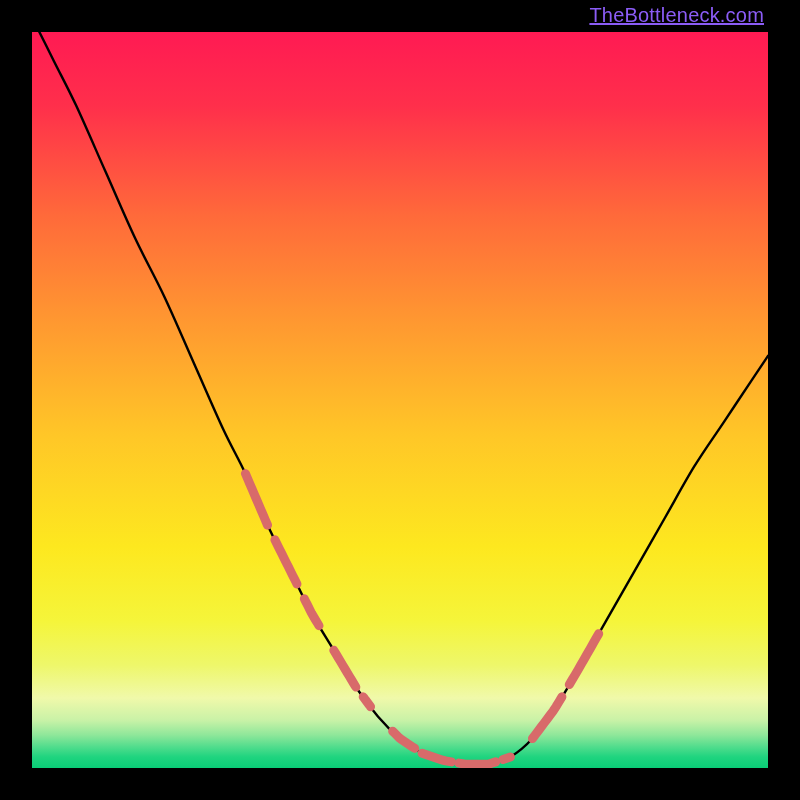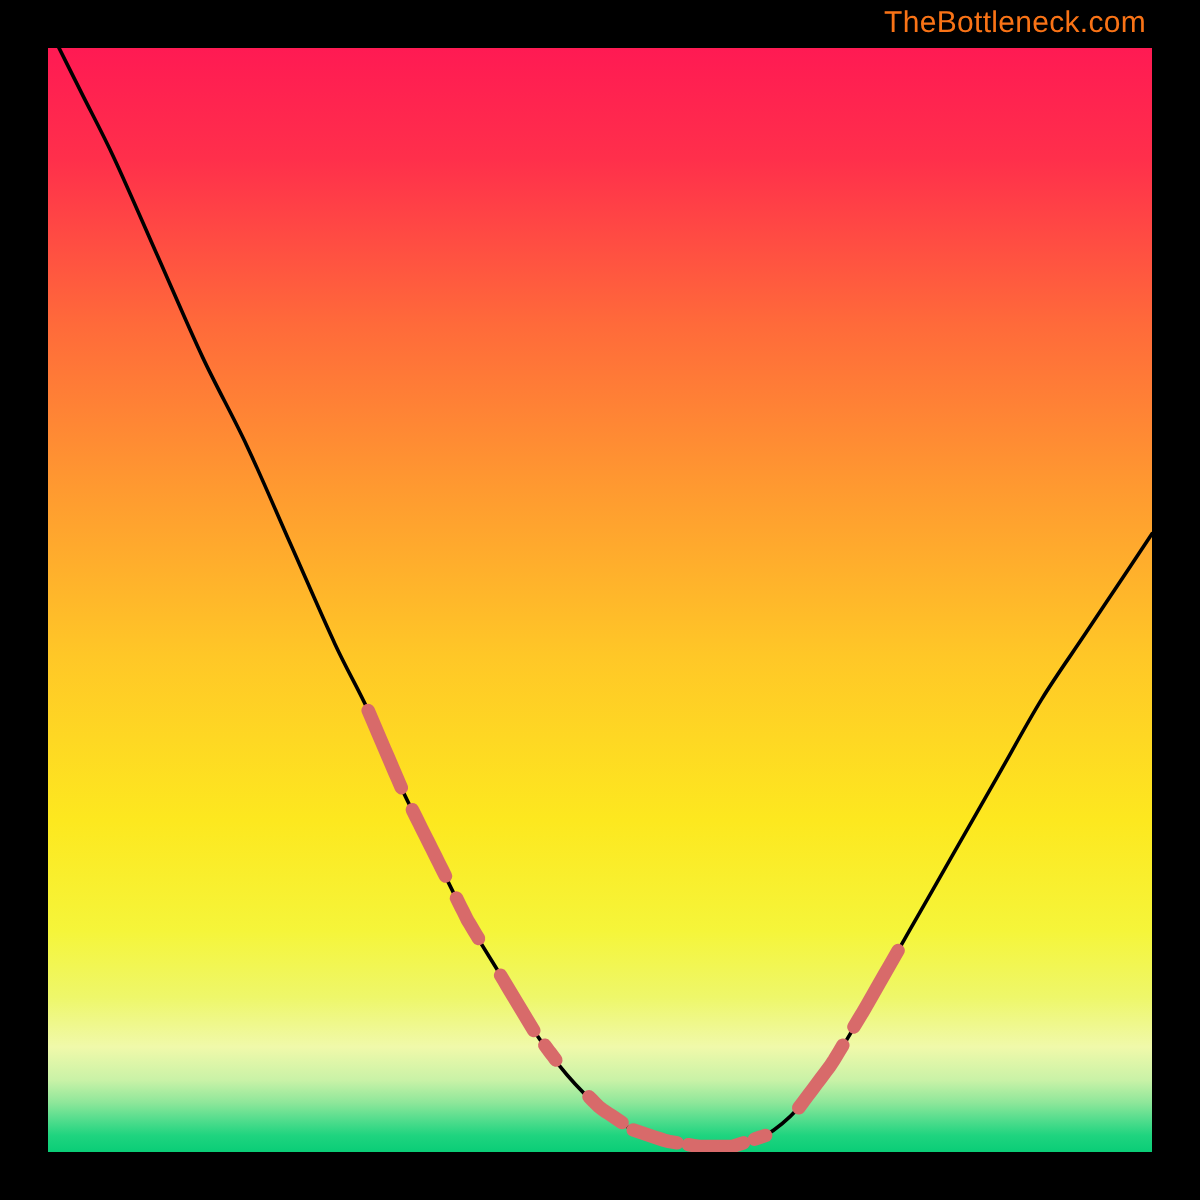--- a/index.html
+++ b/index.html
@@ -26,22 +26,23 @@
     height: 736px;
     overflow: hidden;
   }
   .watermark {
     position: absolute;
     top: 4px;
     right: 36px;
     font-family: Arial, Helvetica, sans-serif;
     font-size: 20px;
     font-weight: 500;
-    color: #f97316;
+    color: #8b5cf6;
     letter-spacing: 0.2px;
+    text-decoration: underline;
   }
   svg.curve {
     position: absolute;
     left: 0;
     top: 0;
     width: 100%;
     height: 100%;
     overflow: visible;
   }
 </style>

